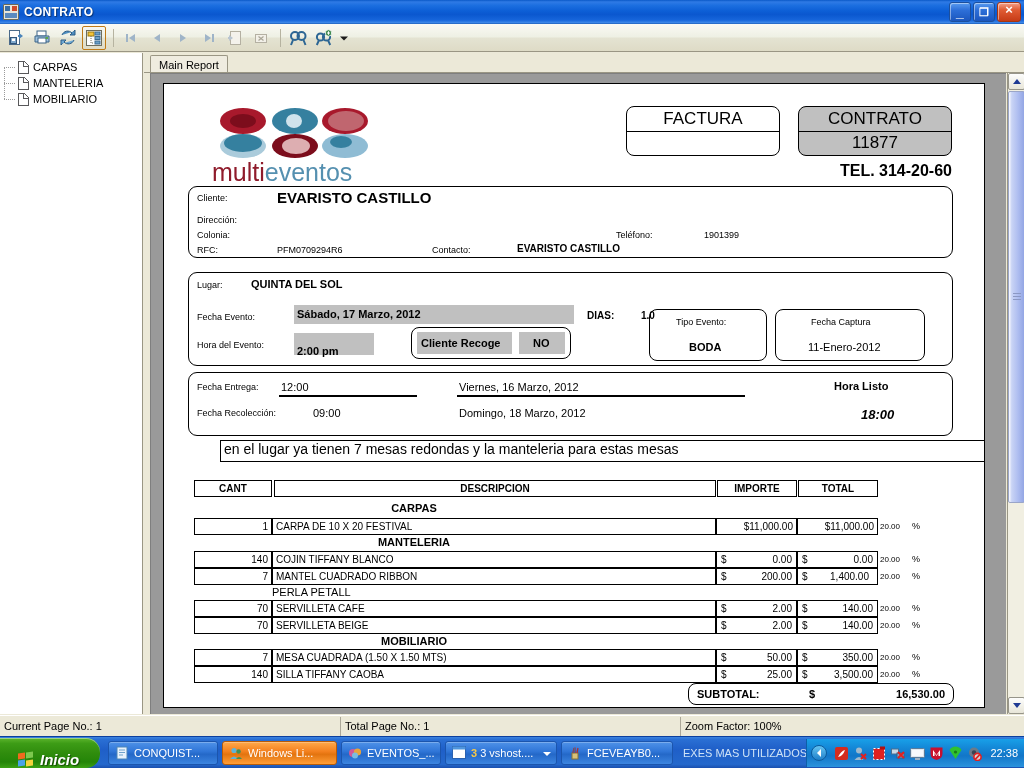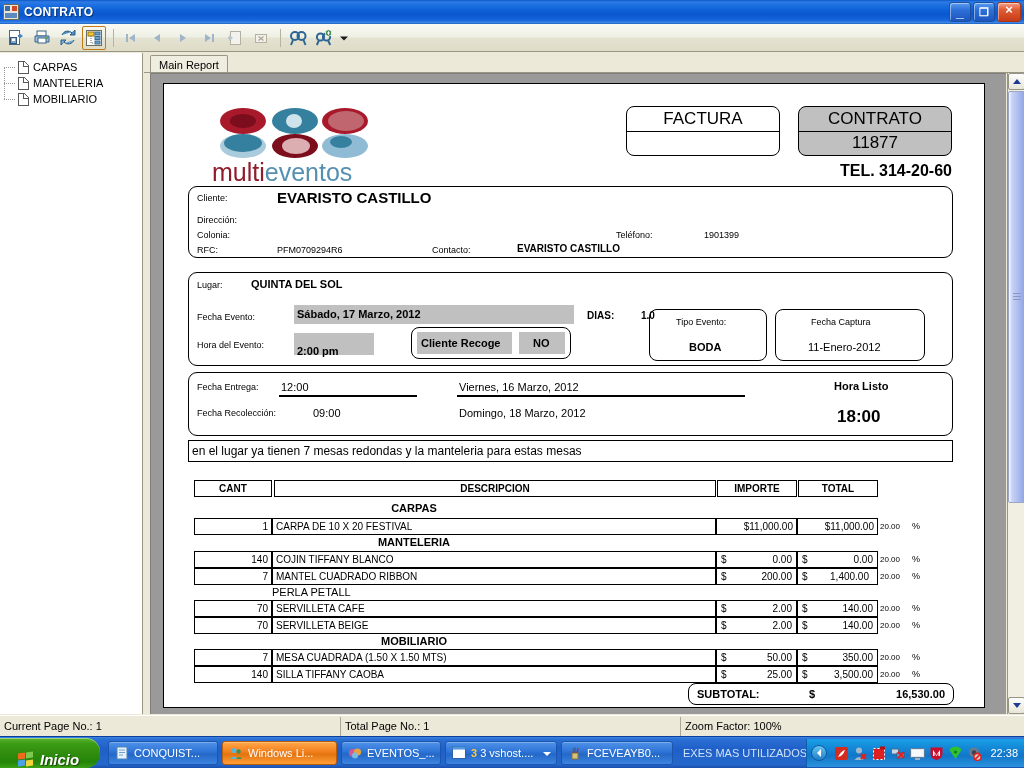--- a/index.html
+++ b/index.html
@@ -162,22 +162,22 @@
   .tel{ position:absolute; font-size:16px; font-weight:bold; }
 
   .panel{ position:absolute; border:1px solid #000; border-radius:9px; }
   .lbl{ position:absolute; font-size:9px; }
   .val{ position:absolute; font-size:9px; }
   .bigval{ position:absolute; font-size:15px; font-weight:bold; }
   .bval{ position:absolute; font-size:10px; font-weight:bold; }
   .gray{ background:#c0c0c0; }
 
   .note{
-    position:absolute; border:1px solid #000; display:flex; align-items:center;
-    padding-left:3px; font-size:12px;
+    position:absolute; border:1px solid #000; display:flex; align-items:flex-start;
+    padding-left:3px; font-size:14px;margin-left:32px;
   }
 
   
   .cell{ position:absolute; border:1px solid #000; font-size:10px;
          display:flex; align-items:center; }
   .thc{ justify-content:center; font-weight:bold; font-size:10px; }
   .rgt{ justify-content:flex-end; padding-right:3px; }
   .lft{ justify-content:flex-start; padding-left:3px; }
   .grouptitle{ position:absolute; font-weight:bold; font-size:11px;
                text-align:center; }
@@ -506,21 +506,21 @@
             <span class="lbl" style="left:8px; top:9px;">Fecha Entrega:</span>
             <span class="val" style="left:92px; top:8px; font-size:11px;">12:00</span>
             <div style="position:absolute; left:90px; top:22px; width:138px; border-top:2px solid #000;"></div>
             <span class="val" style="left:270px; top:8px; font-size:11px;">Viernes, 16 Marzo, 2012</span>
             <div style="position:absolute; left:268px; top:22px; width:288px; border-top:2px solid #000;"></div>
             <span class="bval" style="left:645px; top:7px; font-size:11px;">Hora Listo</span>
 
             <span class="lbl" style="left:8px; top:35px;">Fecha Recolección:</span>
             <span class="val" style="left:92px; top:34px; font-size:11px;margin-left:32px;">09:00</span>
             <span class="val" style="left:270px; top:34px; font-size:11px;">Domingo, 18 Marzo, 2012</span>
-            <span class="bval" style="left:648px; top:34px; font-size:17px;">18:00</span>
+            <span class="bval" style="left:672px; top:34px; font-size:13px;font-style:italic;">18:00</span>
           </div>
 
           <div class="note" style="left:24px; top:356px; width:765px; height:22px;">
             <span>en el lugar ya tienen 7 mesas redondas y la manteleria para estas mesas</span>
           </div>
 
           <div class="cell thc" style="left:30px;  top:396px; width:78px; height:17px;">CANT</div>
           <div class="cell thc" style="left:110px; top:396px; width:442px; height:17px;">DESCRIPCION</div>
           <div class="cell thc" style="left:553px; top:396px; width:80px; height:17px;">IMPORTE</div>
           <div class="cell thc" style="left:634px; top:396px; width:80px; height:17px;">TOTAL</div>

